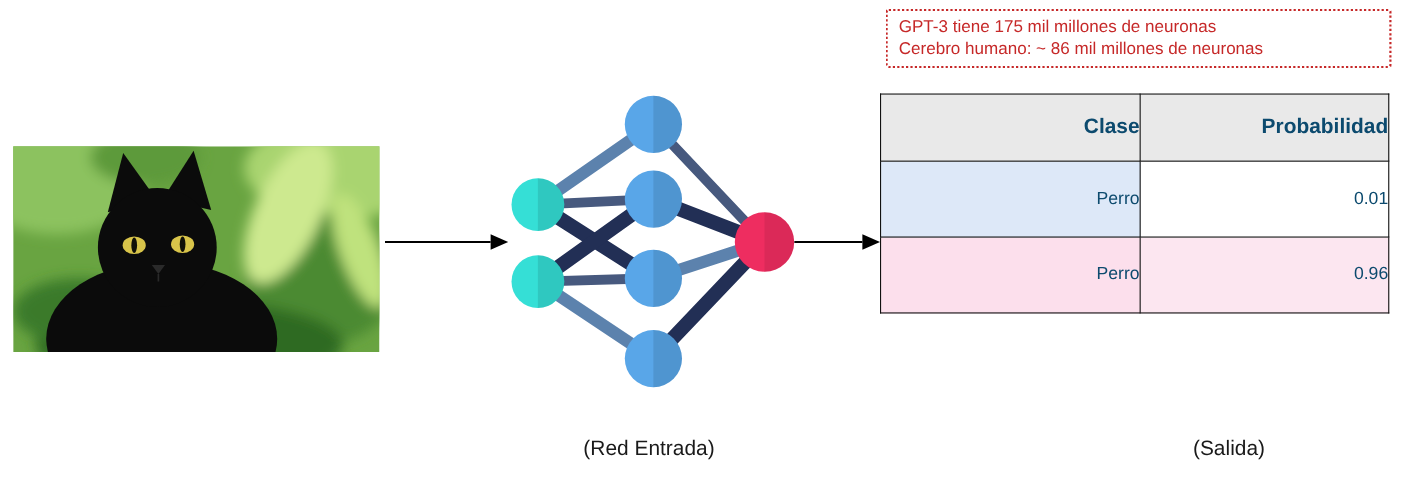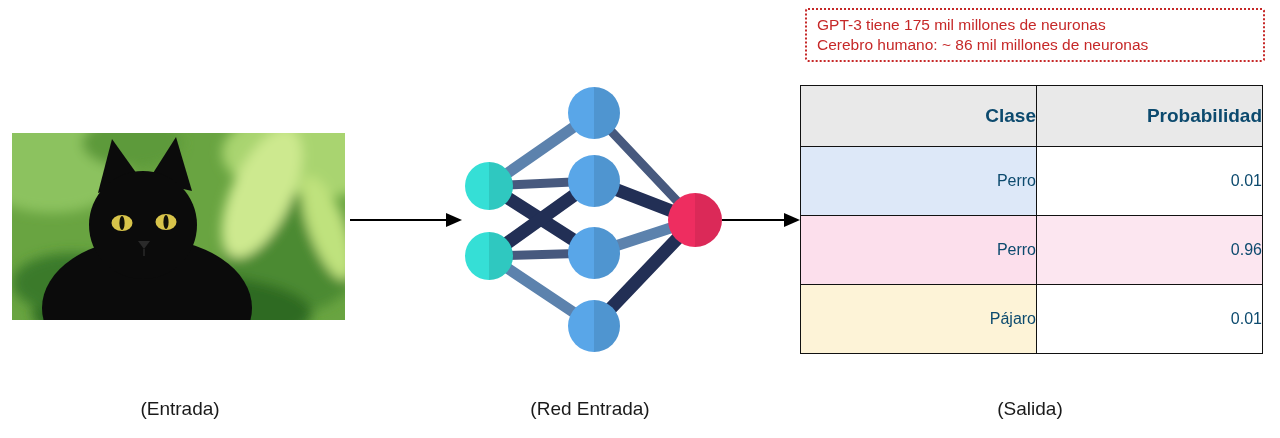--- a/index.html
+++ b/index.html
@@ -32,21 +32,21 @@
             font-size:16px;color:#0c4a6e;padding:0;}
   .outtable th{height:60px;font-size:19px;font-weight:bold;background:#e9e9e9;}
   .outtable td{height:68px;}
   .col-clase{width:236px;}
   .col-prob{width:226px;}
 
   
   .caption{position:absolute;top:398px;font-size:19px;color:#1a1a1a;text-align:center;}
   .cap-input{left:60px;width:240px;}
   .cap-network{left:470px;width:240px;}
-  .cap-output{left:910px;width:240px;}
+  .cap-output{left:910px;width:240px;text-align:right;}
 </style>
 </head>
 <body>
 
 <div class="canvas">
 
   <div class="photo">
     <svg viewBox="0 0 333 187" preserveAspectRatio="none">
       <defs>
         <filter id="blur6" x="-20%" y="-20%" width="140%" height="140%">
@@ -147,24 +147,19 @@
     </thead>
     <tbody>
       <tr>
         <td style="background: rgb(221, 232, 248);">Perro</td>
         <td style="background: rgb(255, 255, 255);">0.01</td>
       </tr>
       <tr>
         <td style="background: rgb(252, 223, 236);">Perro</td>
         <td style="background: rgb(252, 230, 240);">0.96</td>
       </tr>
-      <tr>
-        <td style="background: rgb(253, 243, 215);">Pájaro</td>
-        <td style="background: rgb(255, 255, 255);">0.01</td>
-      </tr>
     </tbody>
   </table>
 
-  <div class="caption cap-input">(Entrada)</div>
   <div class="caption cap-network">(Red Entrada)</div>
   <div class="caption cap-output">(Salida)</div>
 
 </div>
 
 </body></html>

